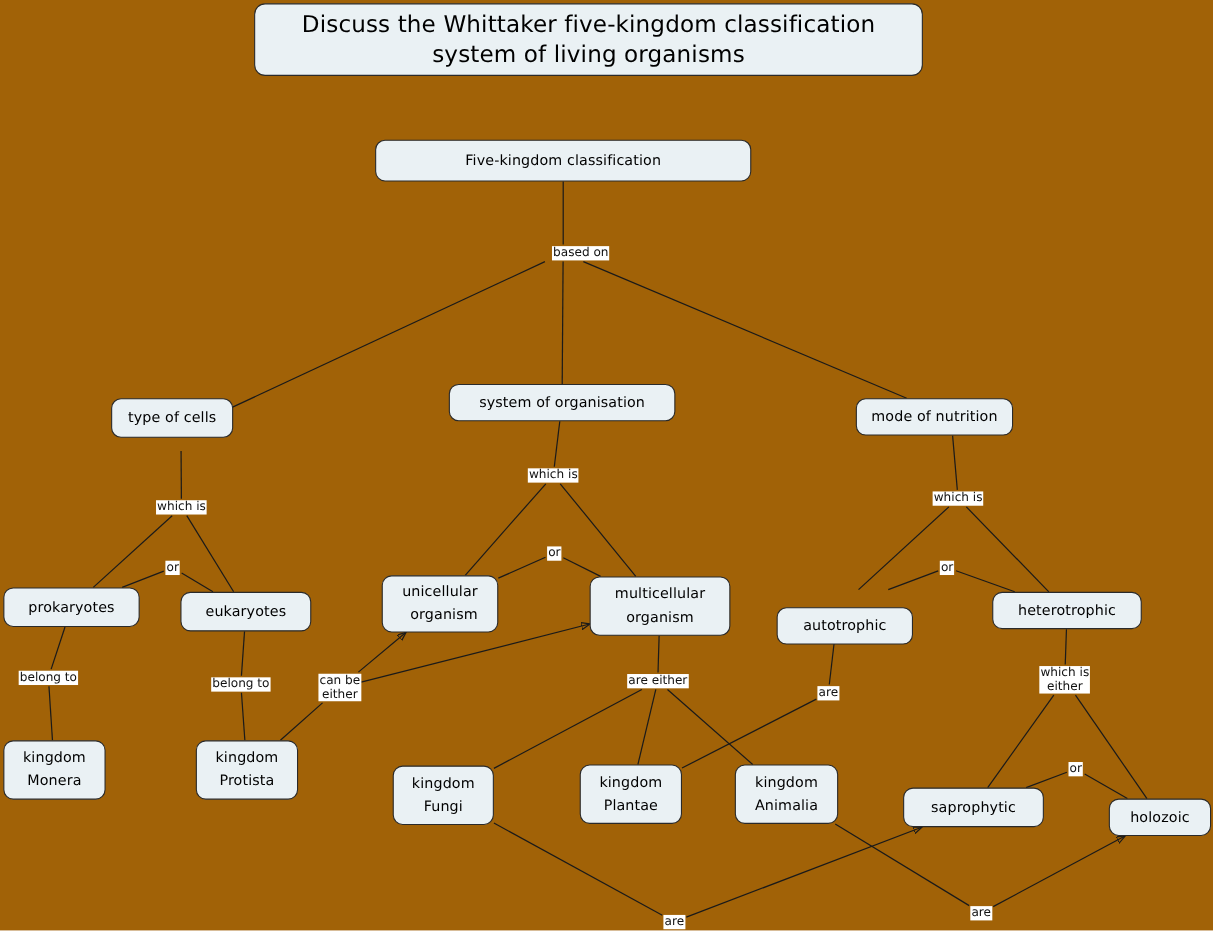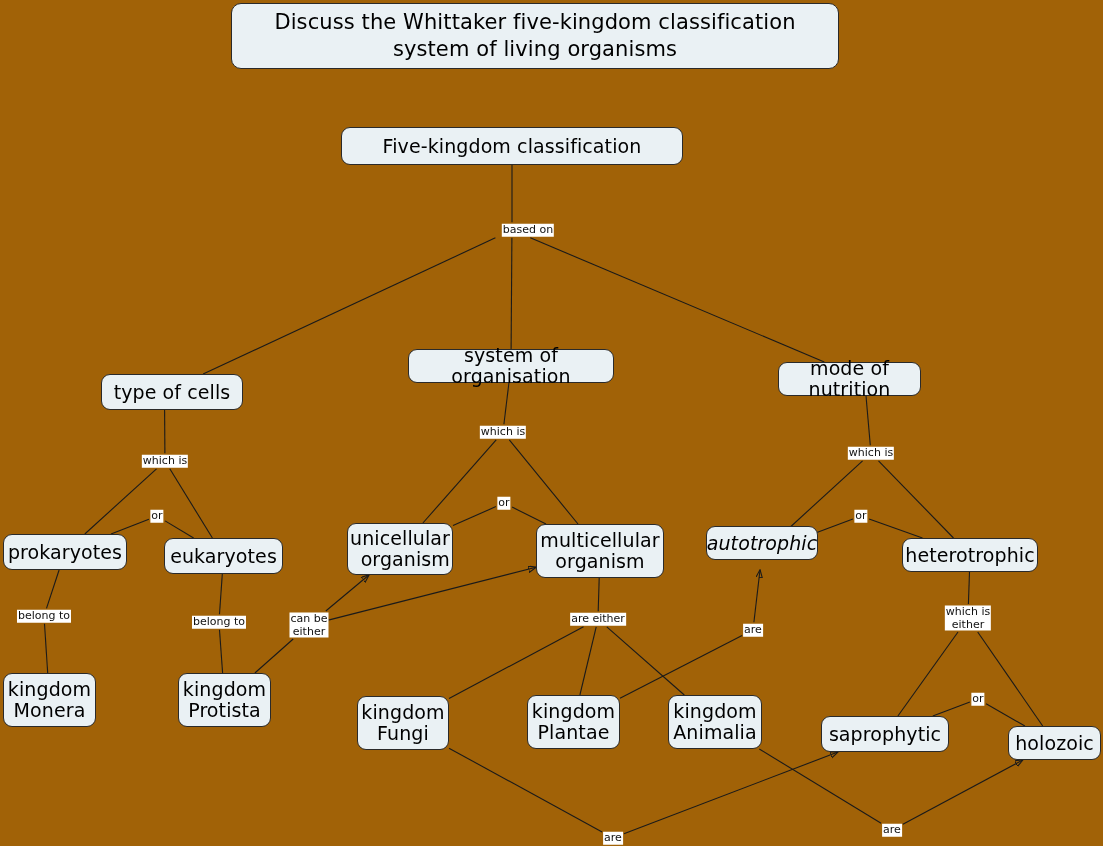--- a/index.html
+++ b/index.html
@@ -31,21 +31,21 @@
     position: absolute;
     box-sizing: border-box;
     background: #eaf1f4;
     border: 1.4px solid #2a2a2a;
     border-radius: 9px;
     display: flex;
     align-items: center;
     justify-content: center;
     text-align: center;
     color: #000000;
-    font-size: 19px;
+    font-size: 13px;
     line-height: 21px;
     letter-spacing: 0.1px;
     white-space: pre-line;
     padding: 2px 8px;
   }
   .node.title-node {
     font-size: 21px;
     line-height: 27px;
     border-radius: 10px;
     padding: 4px 12px;
@@ -120,30 +120,30 @@
 
   <div id="title-box-holder">
     <div class="node title-node" style="left:231px; top:3px; width:608px; height:66px;">
       <span>Discuss the Whittaker five-kingdom classification
 system of living organisms</span>
     </div>
   </div>
 
   <div id="node-layer">
       <div class="node" style="left: 341px; top: 127px; width: 342px; height: 38px;"><span>Five-kingdom classification</span></div>
-      <div class="node" style="left: 101px; top: 374px; width: 142px; height: 36px;"><span>type of cells</span></div>
+      <div class="node" style="left: 101px; top: 362px; width: 111px; height: 36px;"><span>type of cells</span></div>
       <div class="node" style="left: 408px; top: 349px; width: 206px; height: 34px;"><span>system of organisation</span></div>
       <div class="node" style="left: 778px; top: 362px; width: 143px; height: 34px;"><span>mode of nutrition</span></div>
       <div class="node" style="left: 3px; top: 534px; width: 124px; height: 36px; text-align: right;"><span>prokaryotes</span></div>
       <div class="node" style="left: 164px; top: 538px; width: 119px; height: 36px;"><span>eukaryotes</span></div>
       <div class="node" style="left: 347px; top: 523px; width: 106px; height: 52px; text-align: right;"><span>unicellular
 organism</span></div>
       <div class="node" style="left: 536px; top: 524px; width: 128px; height: 54px;"><span>multicellular
 organism</span></div>
-      <div class="node" style="left: 706px; top: 526px; width: 112px; height: 34px; font-style: italic;"><span>autotrophic</span></div>
+      <div class="node" style="left: 706px; top: 552px; width: 124px; height: 34px;"><span>autotrophic</span></div>
       <div class="node" style="left: 902px; top: 538px; width: 136px; height: 34px;"><span>heterotrophic</span></div>
       <div class="node" style="left: 3px; top: 673px; width: 93px; height: 54px;"><span>kingdom
 Monera</span></div>
       <div class="node" style="left: 178px; top: 673px; width: 93px; height: 54px;"><span>kingdom
 Protista</span></div>
       <div class="node" style="left: 357px; top: 696px; width: 92px; height: 54px;"><span>kingdom
 Fungi</span></div>
       <div class="node" style="left: 527px; top: 695px; width: 93px; height: 54px;"><span>kingdom
 Plantae</span></div>
       <div class="node" style="left: 668px; top: 695px; width: 94px; height: 54px;"><span>kingdom

